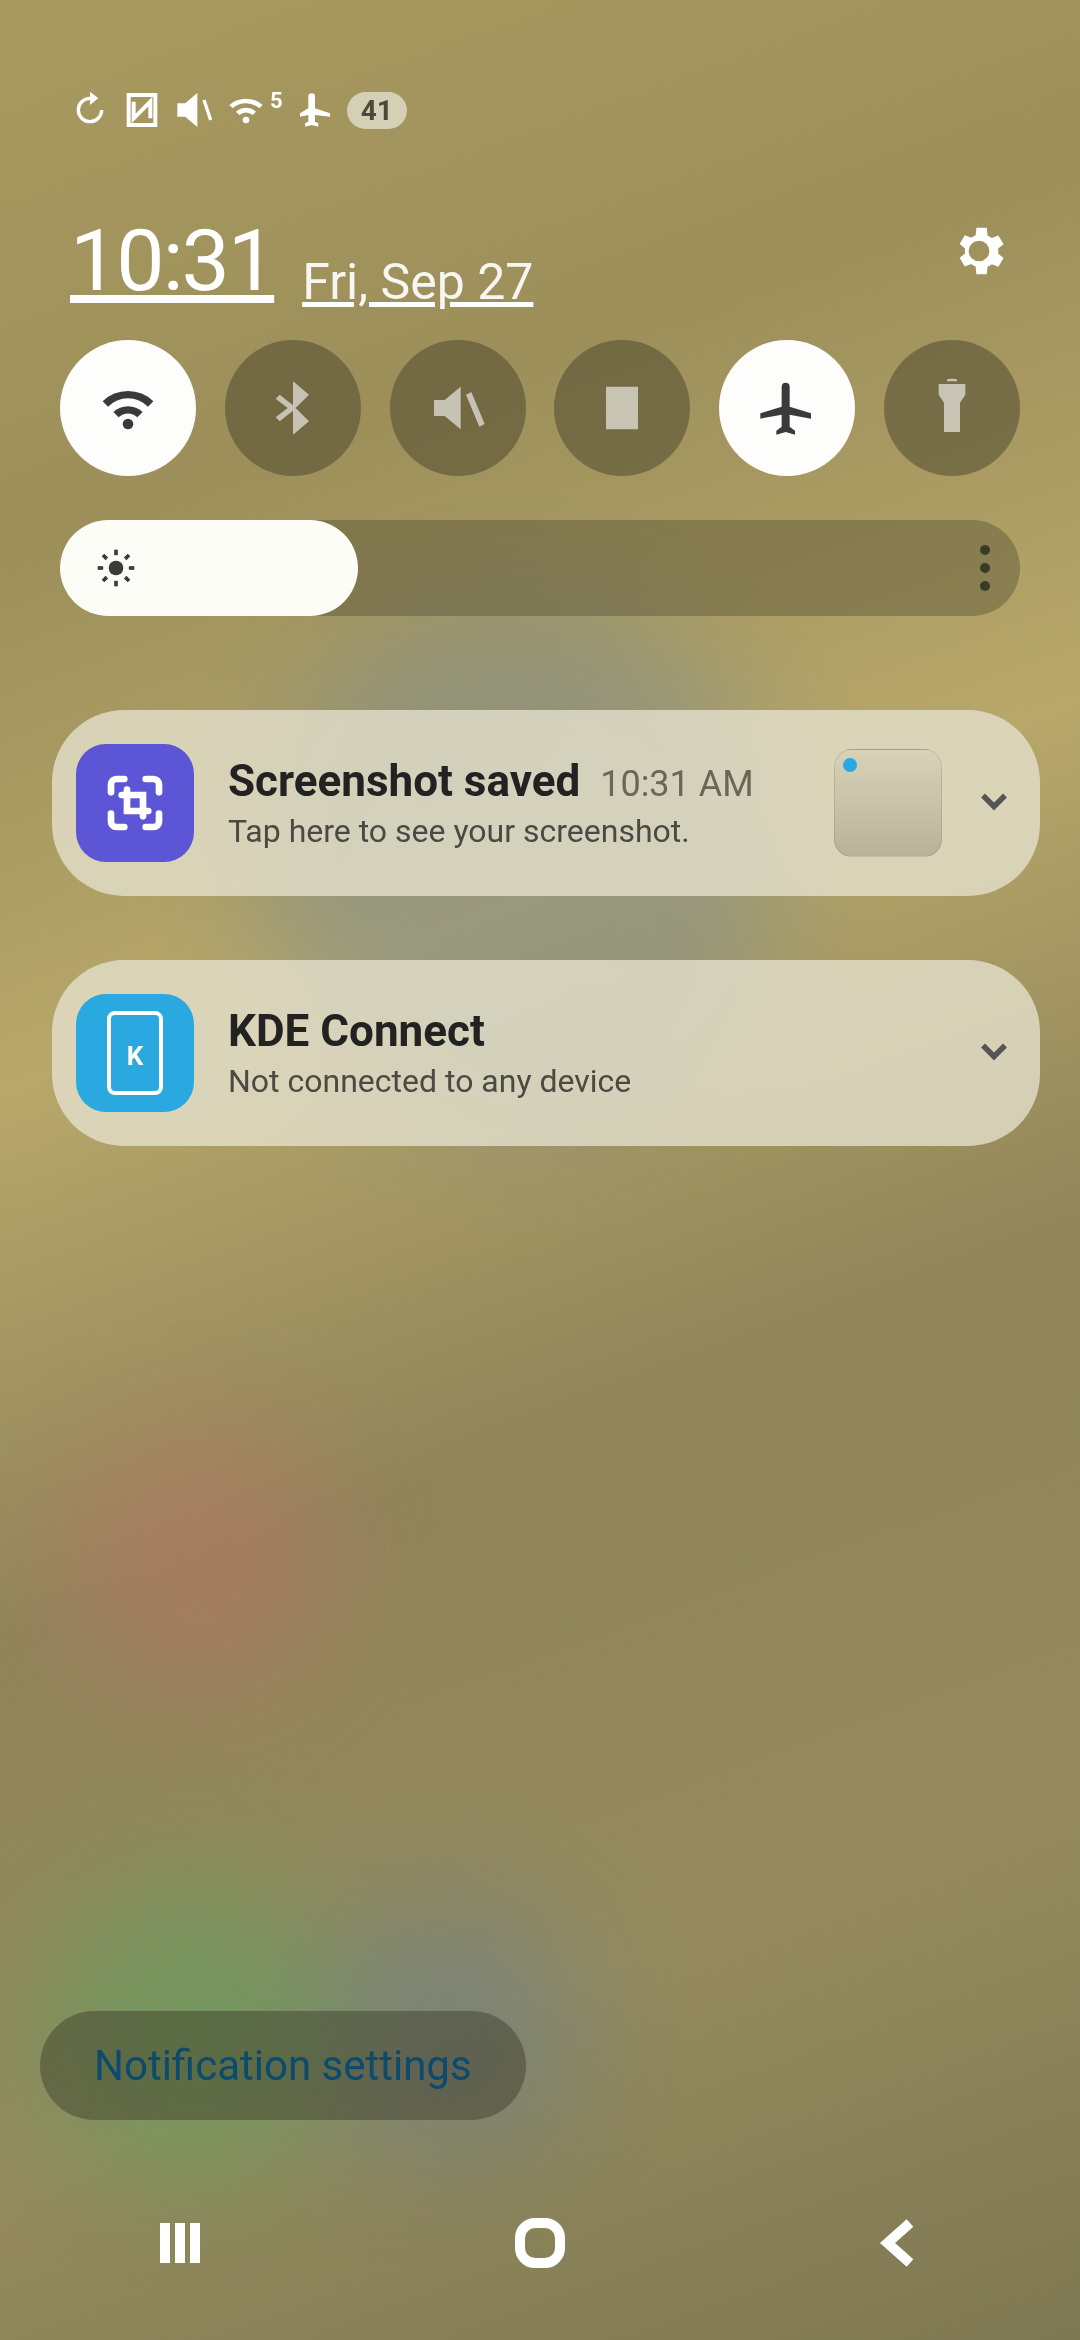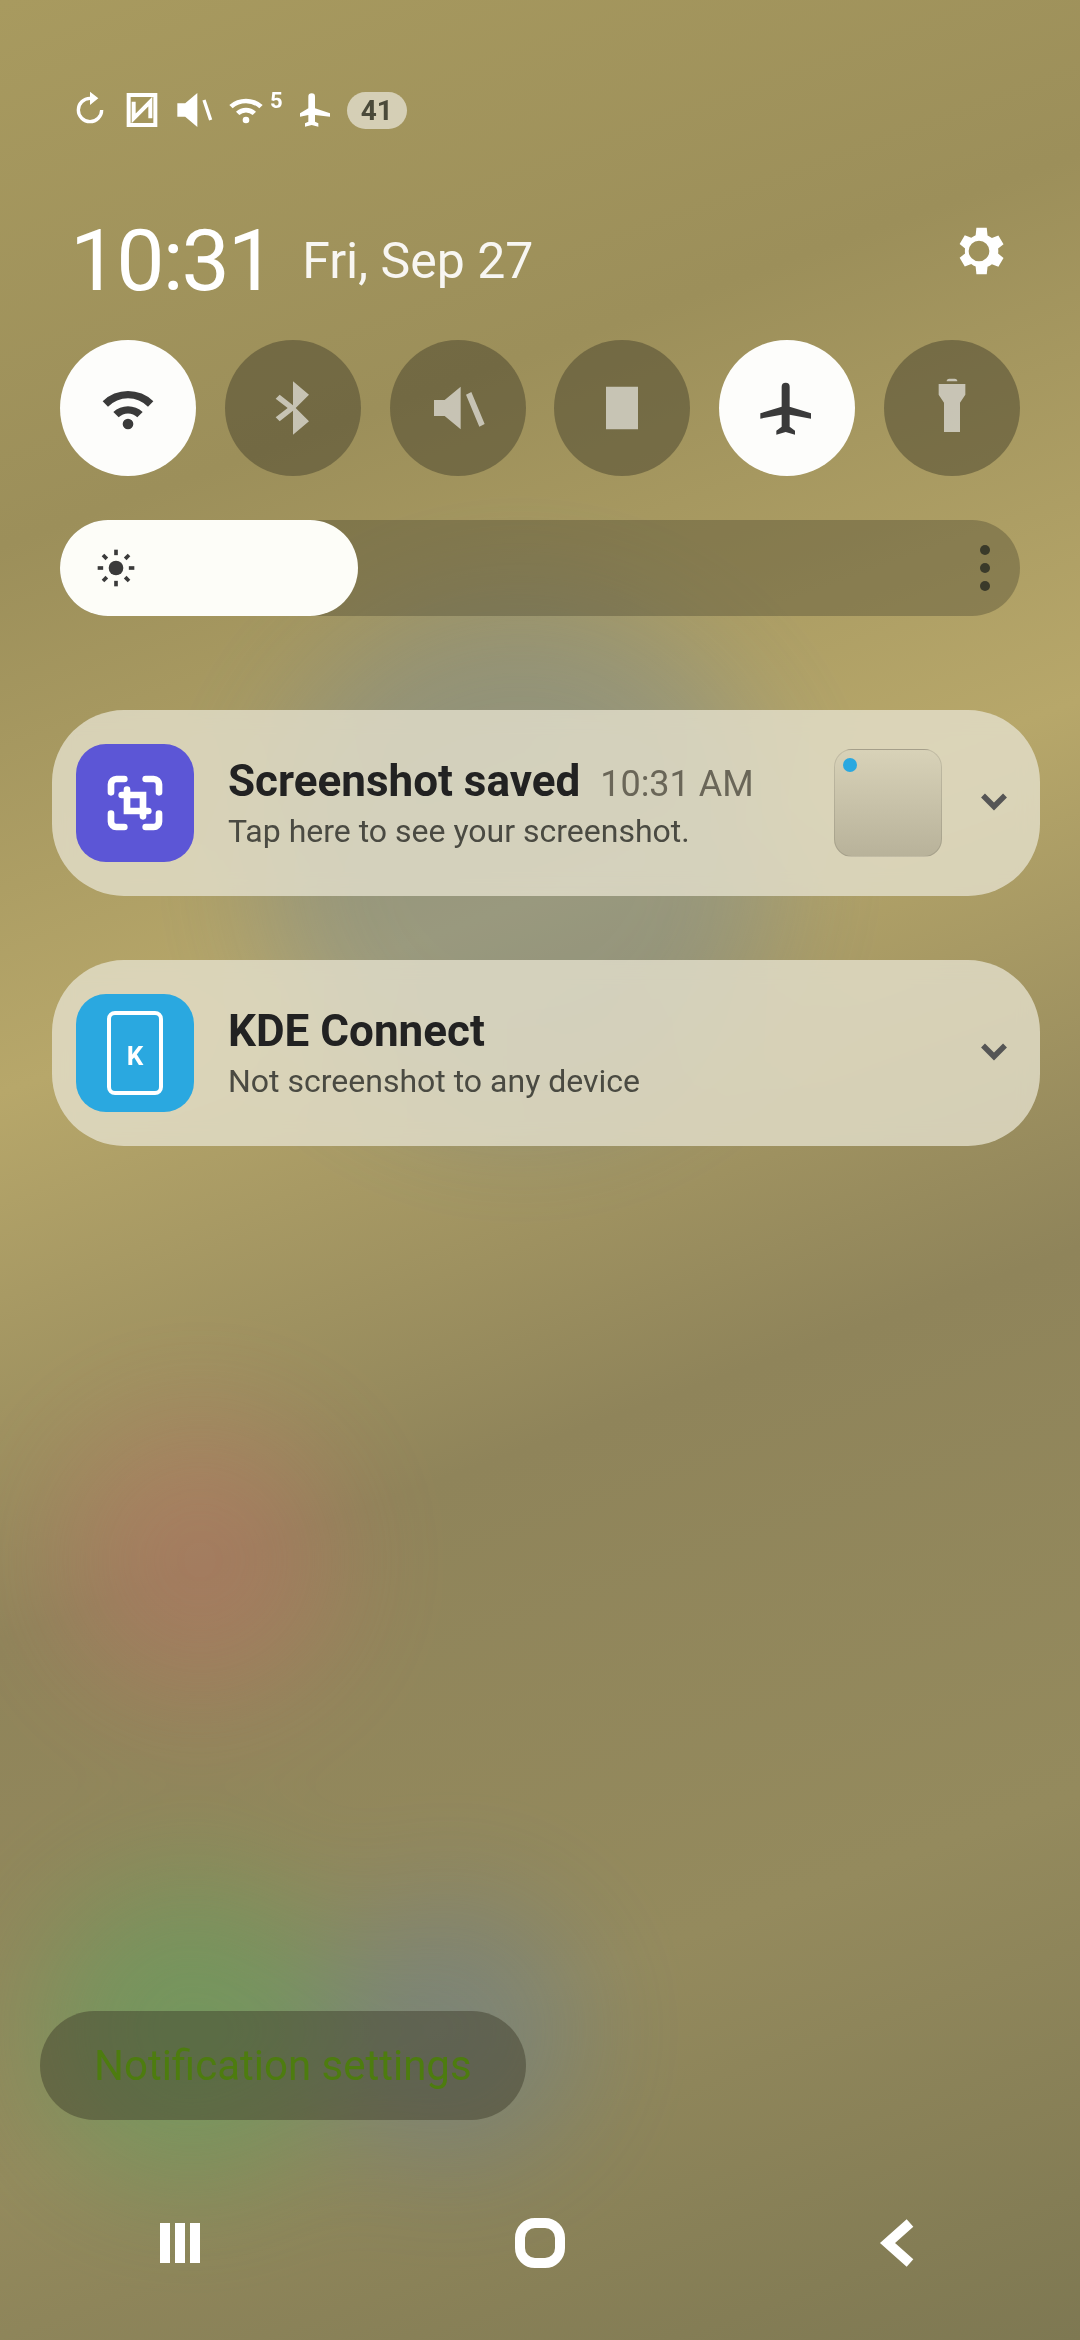--- a/index.html
+++ b/index.html
@@ -15,21 +15,21 @@
   .bg-blur .blob1 { position:absolute; left:260px; top:600px; width:520px; height:520px; border-radius:50%; background:#5a7ba8; opacity:0.35;}
   .bg-blur .blob2 { position:absolute; left:60px;  top:1420px; width:280px; height:280px; border-radius:50%; background:#d06a6a; opacity:0.35;}
   .bg-blur .blob3 { position:absolute; left:40px;  top:1880px; width:300px; height:300px; border-radius:50%; background:#4aa860; opacity:0.45;}
   .bg-blur .blob4 { position:absolute; left:320px; top:1900px; width:260px; height:260px; border-radius:50%; background:#4a78b0; opacity:0.35;}
 
   .status-bar { position:absolute; top:90px; left:0; right:0; padding:0 70px; display:flex; justify-content:space-between; align-items:center; font-size:40px; font-weight:500;}
   .status-icons { display:flex; gap:12px; align-items:center; }
   .status-icons svg { width:40px; height:40px; fill:#fff; }
   .battery-pill { background:rgba(255,255,255,0.55); color:#4a4a3a; border-radius:20px; padding:2px 14px; font-size:28px; font-weight:700;}
 
-  .header-row { position:absolute; top:210px; left:70px; right:70px; display:flex; align-items:center;}
+  .header-row { position:absolute; top:210px; left:70px; right:70px; display:flex; align-items:flex-end;text-decoration:underline;}
   .time { font-size:86px; font-weight:400; letter-spacing:-2px;}
   .date { font-size:50px; margin-left:28px; color:rgba(255,255,255,0.92); font-weight:400;}
   .gear { position:absolute; right:0; top:10px; }
 
   .qs-row { position:absolute; top:340px; left:60px; right:60px; display:flex; justify-content:space-between;}
   .qs-btn { width:136px; height:136px; border-radius:50%; display:flex; align-items:center; justify-content:center;}
   .qs-off { background:rgba(80,75,50,0.55); }
   .qs-on  { background:#fdfdfb; }
   .qs-btn svg { width:64px; height:64px; }
   .qs-off svg { fill:rgba(255,255,255,0.6); }
@@ -54,21 +54,21 @@
   .notif-text  { font-size:32px; color:#4a4a42; line-height:1.28; margin-top:4px;}
   .thumb { width:108px; height:108px; border-radius:18px; background:linear-gradient(#d8d2b8,#b8b29a); margin-left:20px; border:1px solid rgba(0,0,0,0.1); flex-shrink:0; position:relative;}
   .thumb::before{content:""; position:absolute; left:8px; top:8px; width:14px; height:14px; border-radius:50%; background:#2aa8e0;}
   .expand { margin-left:30px; flex-shrink:0;}
   .expand svg{ width:44px; height:44px; stroke:#555; fill:none; stroke-width:3;}
 
   .phone-ic { width:56px; height:84px; border:4px solid #fff; border-radius:8px; position:relative;}
   .phone-ic::after{content:"K"; position:absolute; left:0; right:0; top:26px; text-align:center; color:#fff; font-size:26px; font-weight:700;}
 
   .bottom-row { position:absolute; bottom:220px; left:40px; right:40px; display:flex; justify-content:space-between;}
-  .pill-btn { background:rgba(60,58,40,0.45); color:#4d7c0f; font-size:42px; padding:30px 54px; border-radius:62px;}
+  .pill-btn { background:rgba(60,58,40,0.45); color:#0c4a6e; font-size:42px; padding:30px 54px; border-radius:62px;}
 
   .navbar { position:absolute; bottom:40px; left:0; right:0; display:flex; justify-content:space-around; align-items:center; height:110px;}
   .navbar svg { width:60px; height:60px; stroke:#fff; fill:none; stroke-width:4;}
 </style>
 </head>
 <body>
 
 <div class="bg-blur">
   <div class="blob1"></div>
     <div class="blob2"></div>
@@ -189,21 +189,21 @@
 </div>
 
 <div class="notif n2">
   <div class="app-icon ai2">
     <div class="phone-ic"></div>
   </div>
   <div class="notif-body">
     <div class="notif-title-row">
       <span class="notif-title">KDE Connect</span>
     </div>
-    <div class="notif-text">Not screenshot to any device</div>
+    <div class="notif-text">Not connected to any device</div>
   </div>
   <div class="expand">
     <svg viewBox="0 0 24 24">
         <polyline points="6 9 12 15 18 9"></polyline>
       </svg>
   </div>
 </div>
 
 <div class="bottom-row">
   <div class="pill-btn">Notification settings</div>

